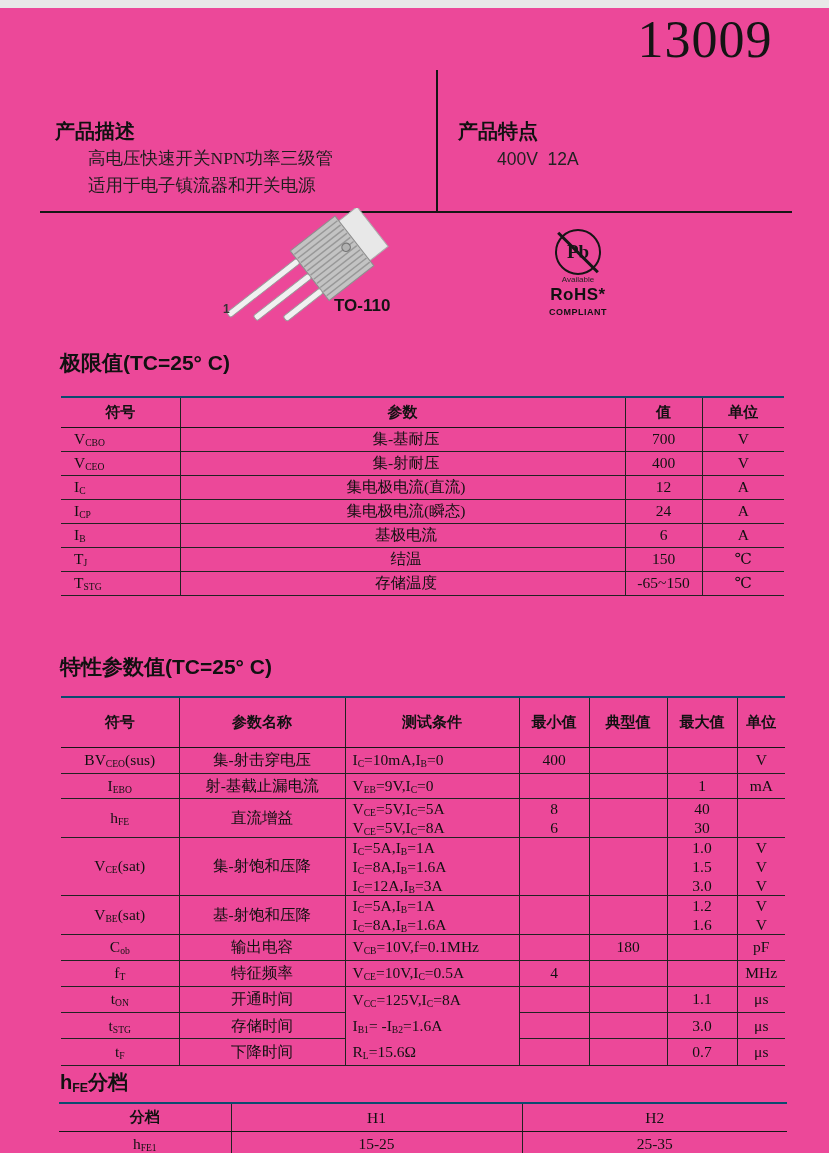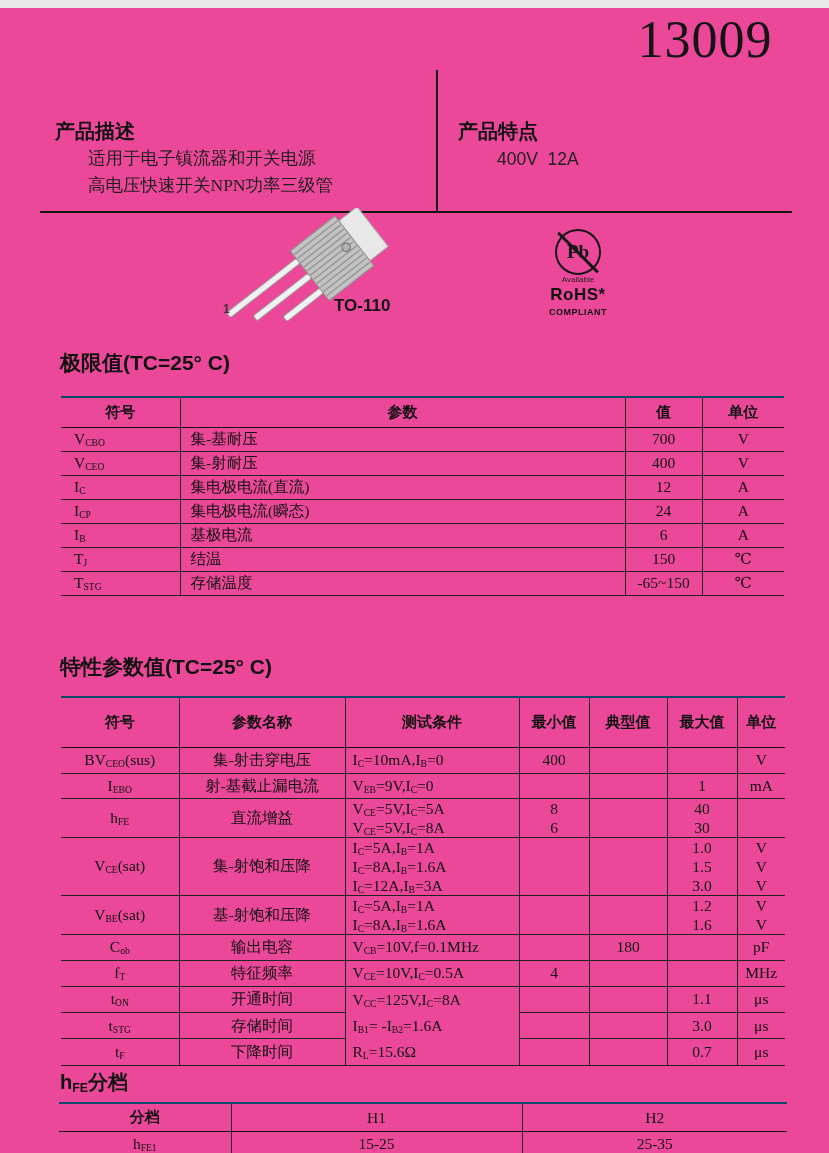--- a/index.html
+++ b/index.html
@@ -76,39 +76,39 @@
   }
   .dtable td{font-size:15.5px;}
   .dtable th,.dtable td{
     border:1px solid #222; padding:0 3px; text-align:center;
     vertical-align:middle; overflow:hidden; line-height:1.25;
   }
   .dtable thead th{border-bottom:1.5px solid #161616;}
   .dtable tr>*:first-child{border-left:none;}
   .dtable tr>*:last-child{border-right:none;}
   .t1 td.sym{text-align:left; padding-left:13px;}
-  .t1 td.par{text-align:left; padding-left:10px;}
+  .t1 td.par{text-align:center; padding-left:10px;}
   .t2 td.cond{text-align:left; padding-left:7px;}
   .ln{display:block; line-height:19px;}
   .sw-ln{line-height:26px;}
   .stub{width:1px; height:6px; background:#222; top:1147px;}
 </style>
 </head>
 <body>
 
 <div class="page">
 
   <div class="abs part-number">13009</div>
   <div class="abs v-divider"></div>
   <div class="abs h-rule"></div>
 
   <div class="abs sec-head desc-title">产品描述</div>
   <div class="abs desc-body">
+    <div>高电压快速开关NPN功率三级管</div>
     <div>适用于电子镇流器和开关电源</div>
-    <div>高电压快速开关NPN功率三级管</div>
   </div>
 
   <div class="abs sec-head feat-title">产品特点</div>
   <div class="abs feat-value">400V  12A</div>
 
   <svg class="abs pkg-svg" width="215" height="118" viewBox="0 0 215 118">
     <g transform="translate(135,8) rotate(52) scale(1.05)">
 
       <rect x="6" y="-22" width="48" height="24" fill="#e8e8e8" stroke="#adadad" stroke-width="1"></rect>
 

